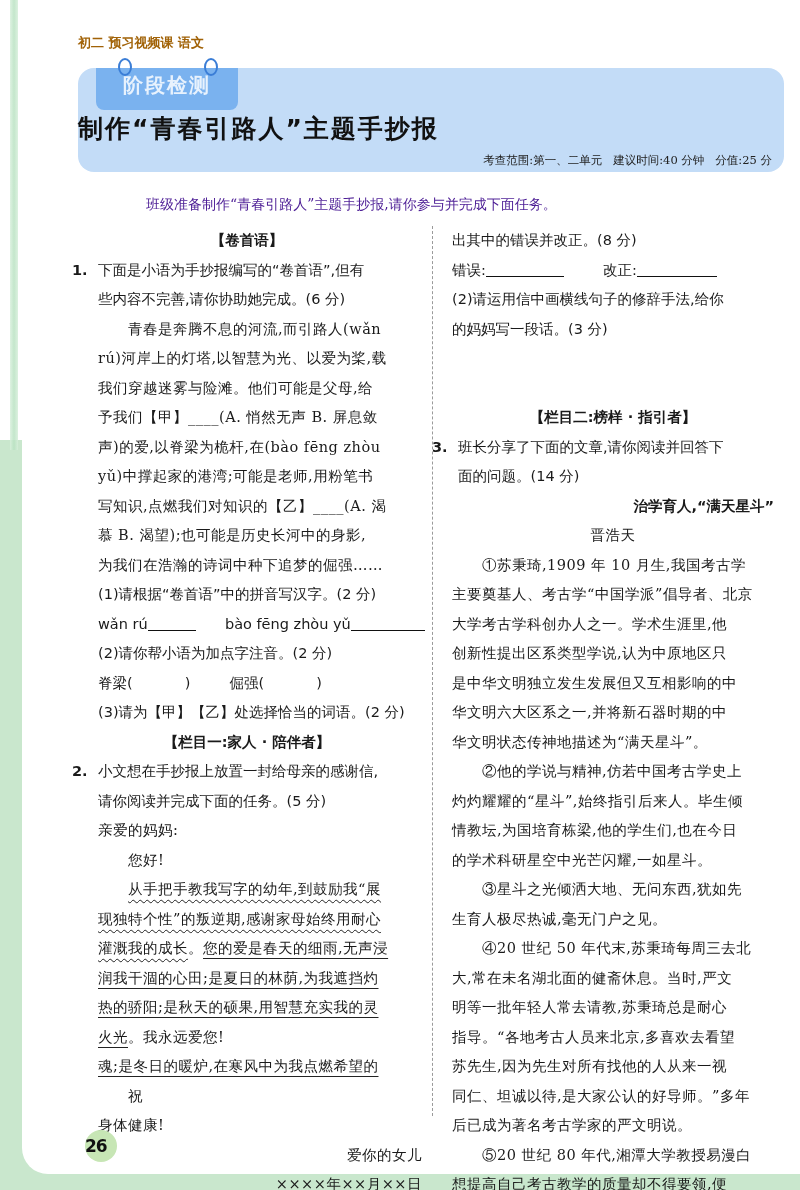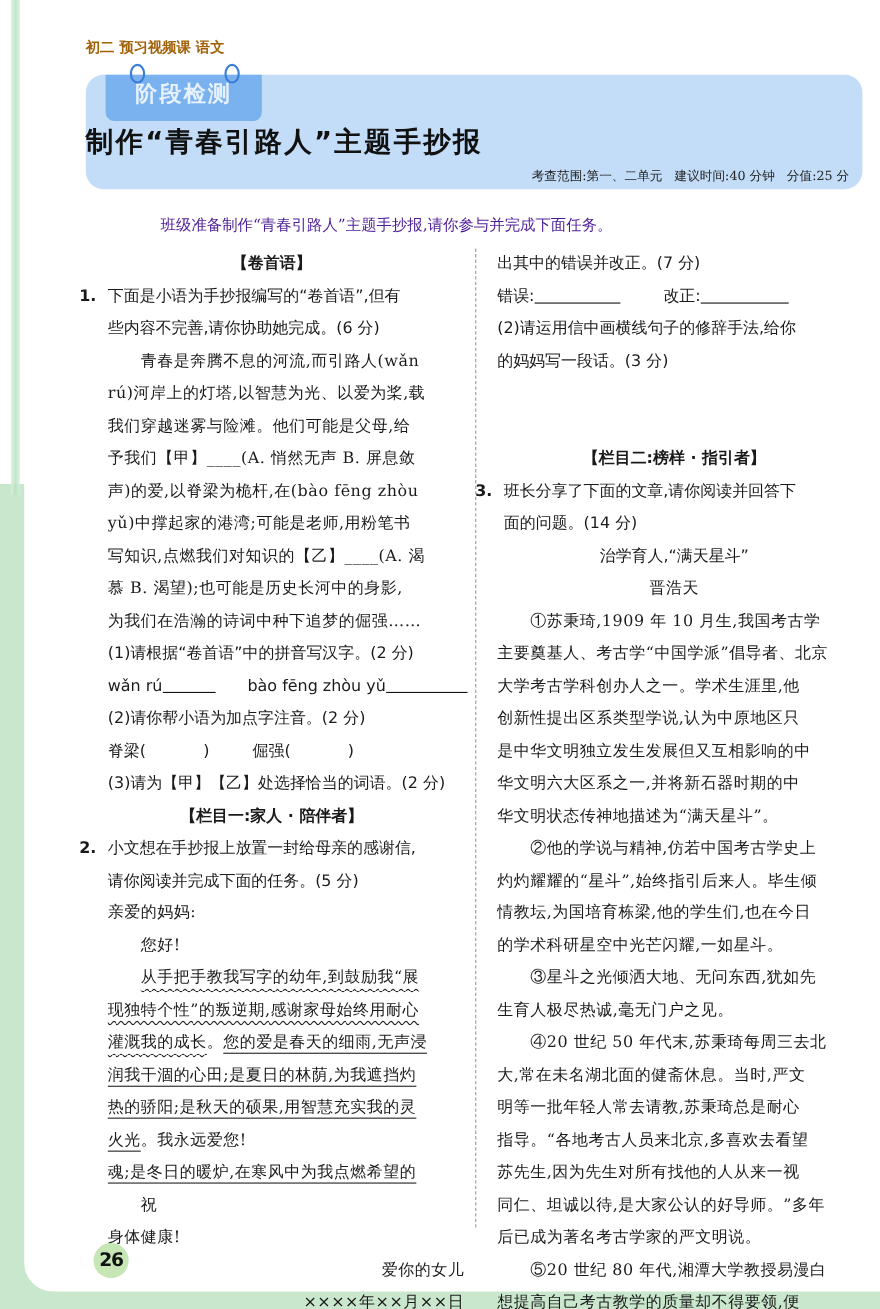--- a/index.html
+++ b/index.html
@@ -74,28 +74,28 @@
     .q-num { position: absolute; left: 0; top: 0; font-weight: bold; font-family: "DejaVu Sans", sans-serif; }
     .line { white-space: nowrap; }
     .sans { font-family: "DejaVu Sans", sans-serif; font-size: 14.5px; }
     .serif { font-family: "DejaVu Serif", serif; font-size: 14.5px; letter-spacing: 0.5px; }
     .para-indent { text-indent: 56px; }
     .blank { display:inline-block; border-bottom:1px solid #111; height: 18px; vertical-align: -2px; }
     .wavy { text-decoration: underline wavy #222; text-underline-offset: 5px; text-decoration-thickness: 1px; }
     .straight { text-decoration: underline solid #222; text-underline-offset: 5px; margin-top: 28px; }
     .right { text-align: right; }
     .center { text-align: center; }
-    .bold { font-weight: normal; }
+    .bold { font-weight: bold; text-align: right; }
     .spacer { height: 29.5px; }
 
     .page-num {
       position: absolute; left: 85px; top: 1130px; width: 32px; height: 32px;
       border-radius: 50%; background: #c7e6b5;
       font-family: "DejaVu Sans", sans-serif; font-weight: bold; font-size: 17px;
-      text-align: center; line-height: 32px; color: #111; letter-spacing: -1px;
+      line-height: 32px; color: #111; letter-spacing: -1px;
     }
   </style>
 </head>
 <body>
 
 <div class="green-frame"></div>
 <div class="page-sheet"></div>
 <div class="green-strip-top"></div>
 
 <div class="running-header">初二 预习视频课 语文</div>
@@ -170,21 +170,21 @@
     <div class="line"><span class="straight">魂;是冬日的暖炉,在寒风中为我点燃希望的</span></div>
     <div class="line" style="padding-left:30px;">祝</div>
     <div class="line">身体健康!</div>
     <div class="line right">爱你的女儿</div>
     <div class="line right">××××年××月××日</div>
   </div>
 
 </div>
 
 <div class="col col-right">
-  <div class="sans line">出其中的错误并改正。(7 分)</div>
+  <div class="sans line">出其中的错误并改正。(8 分)</div>
   <div class="sans line">
     <span>错误:</span><span class="blank" style="width:78px;"></span>
     <span style="display:inline-block;width:30px;"></span>
     <span>改正:</span><span class="blank" style="width:80px;"></span>
   </div>
   <div class="sans line">(2)请运用信中画横线句子的修辞手法,给你</div>
   <div class="sans line">的妈妈写一段话。(3 分)</div>
   <div class="spacer"></div>
   <div class="spacer"></div>
 

